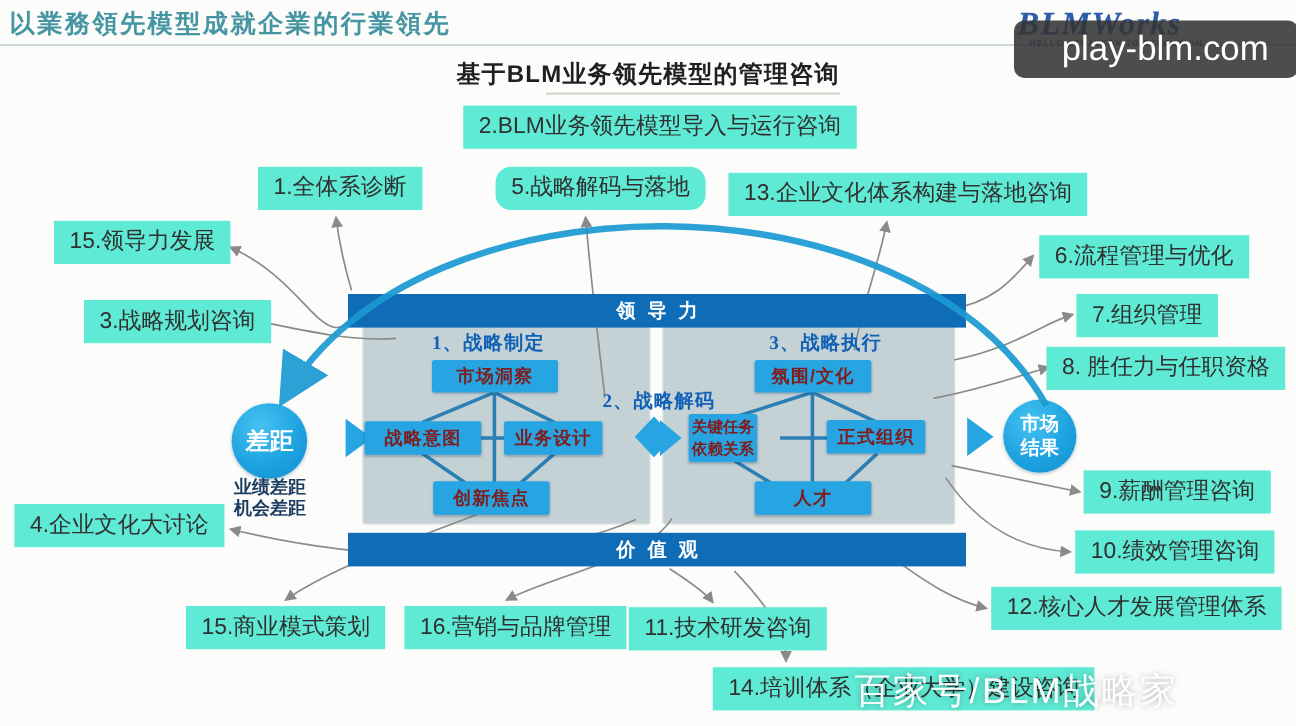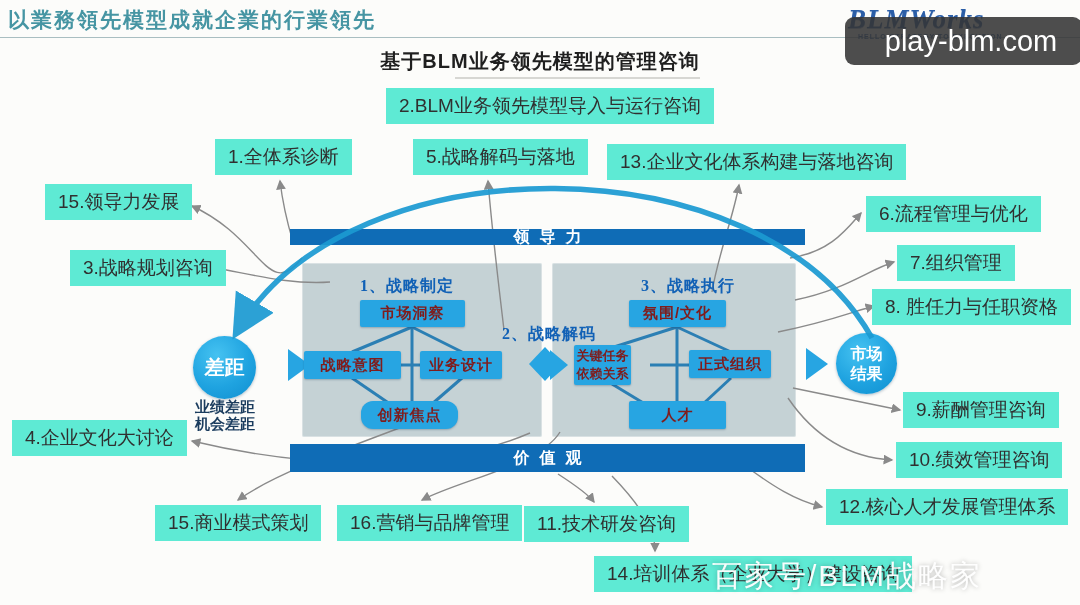--- a/index.html
+++ b/index.html
@@ -109,31 +109,31 @@
     <polygon points="288,349 288,381 310,365"></polygon>
     <polygon points="529,364 545,347 561,364 545,381"></polygon>
     <polygon points="550,350 568,365 550,380"></polygon>
     <polygon points="806,348 806,380 828,364"></polygon>
   </g>
 </svg>
 
 <div class="abs panel" style="left:302px;top:263px;width:240px;height:174px;"></div>
 <div class="abs panel" style="left:552px;top:263px;width:244px;height:174px;"></div>
 
-<div class="abs bar" style="left:290px;top:229px;width:515px;height:16px;">领导力</div>
+<div class="abs bar" style="left:290px;top:245px;width:515px;height:28px;">领导力</div>
 <div class="abs bar" style="left:290px;top:444px;width:515px;height:28px;">价值观</div>
 
 <div class="abs sec-hdr" style="left:360px;top:276px;">1、战略制定</div>
 <div class="abs sec-hdr" style="left:641px;top:276px;">3、战略执行</div>
 <div class="abs sec-hdr" style="left:502px;top:324px;z-index:4;">2、战略解码</div>
 
 <div class="abs nbox" style="left:360px;top:300px;width:105px;height:27px;">市场洞察</div>
 <div class="abs nbox" style="left:304px;top:351px;width:97px;height:28px;">战略意图</div>
 <div class="abs nbox" style="left:420px;top:351px;width:82px;height:28px;">业务设计</div>
-<div class="abs nbox" style="left:361px;top:401px;width:97px;height:28px;border-radius:12px;">创新焦点</div>
+<div class="abs nbox" style="left:361px;top:401px;width:97px;height:28px;">创新焦点</div>
 <div class="abs nbox" style="left:629px;top:300px;width:97px;height:27px;">氛围/文化</div>
 <div class="abs nbox small" style="left:574px;top:345px;width:57px;height:40px;">
   <span>关键任务</span>
   <span>依赖关系</span>
 </div>
 <div class="abs nbox" style="left:689px;top:350px;width:82px;height:28px;">正式组织</div>
 <div class="abs nbox" style="left:629px;top:401px;width:97px;height:28px;">人才</div>
 
 <div class="abs circle" style="left:193px;top:336px;width:63px;height:63px;font-size:20px;">差距</div>
 <div class="abs circle" style="left:836px;top:333px;width:61px;height:61px;font-size:16px;line-height:1.2;">
@@ -149,21 +149,21 @@
   <defs>
     <marker id="carr" markerWidth="10" markerHeight="10" refX="6" refY="4" orient="auto">
       <path d="M0,0 L8,4 L0,8 Z" fill="#1b9ad2"></path>
     </marker>
   </defs>
   <path d="M 872 338 C 760 140, 350 140, 238 330" stroke="#1b9ad2" stroke-width="5.5" fill="none" opacity="0.92" marker-end="url(#carr)"></path>
 </svg>
 
 <div class="abs glabel" style="left:215px;top:139px;">1.全体系诊断</div>
 <div class="abs glabel" style="left:386px;top:88px;">2.BLM业务领先模型导入与运行咨询</div>
-<div class="abs glabel" style="left:413px;top:139px;">5.战略解码与落地</div>
+<div class="abs glabel" style="left:413px;top:139px;border-radius:13px;">5.战略解码与落地</div>
 <div class="abs glabel" style="left:607px;top:144px;text-align:center;">13.企业文化体系构建与落地咨询</div>
 <div class="abs glabel" style="left:45px;top:184px;">15.领导力发展</div>
 <div class="abs glabel" style="left:70px;top:250px;">3.战略规划咨询</div>
 <div class="abs glabel" style="left:866px;top:196px;">6.流程管理与优化</div>
 <div class="abs glabel" style="left:897px;top:245px;">7.组织管理</div>
 <div class="abs glabel" style="left:872px;top:289px;">8. 胜任力与任职资格</div>
 <div class="abs glabel" style="left:903px;top:392px;">9.薪酬管理咨询</div>
 <div class="abs glabel" style="left:896px;top:442px;">10.绩效管理咨询</div>
 <div class="abs glabel" style="left:826px;top:489px;">12.核心人才发展管理体系</div>
 <div class="abs glabel" style="left:12px;top:420px;">4.企业文化大讨论</div>

